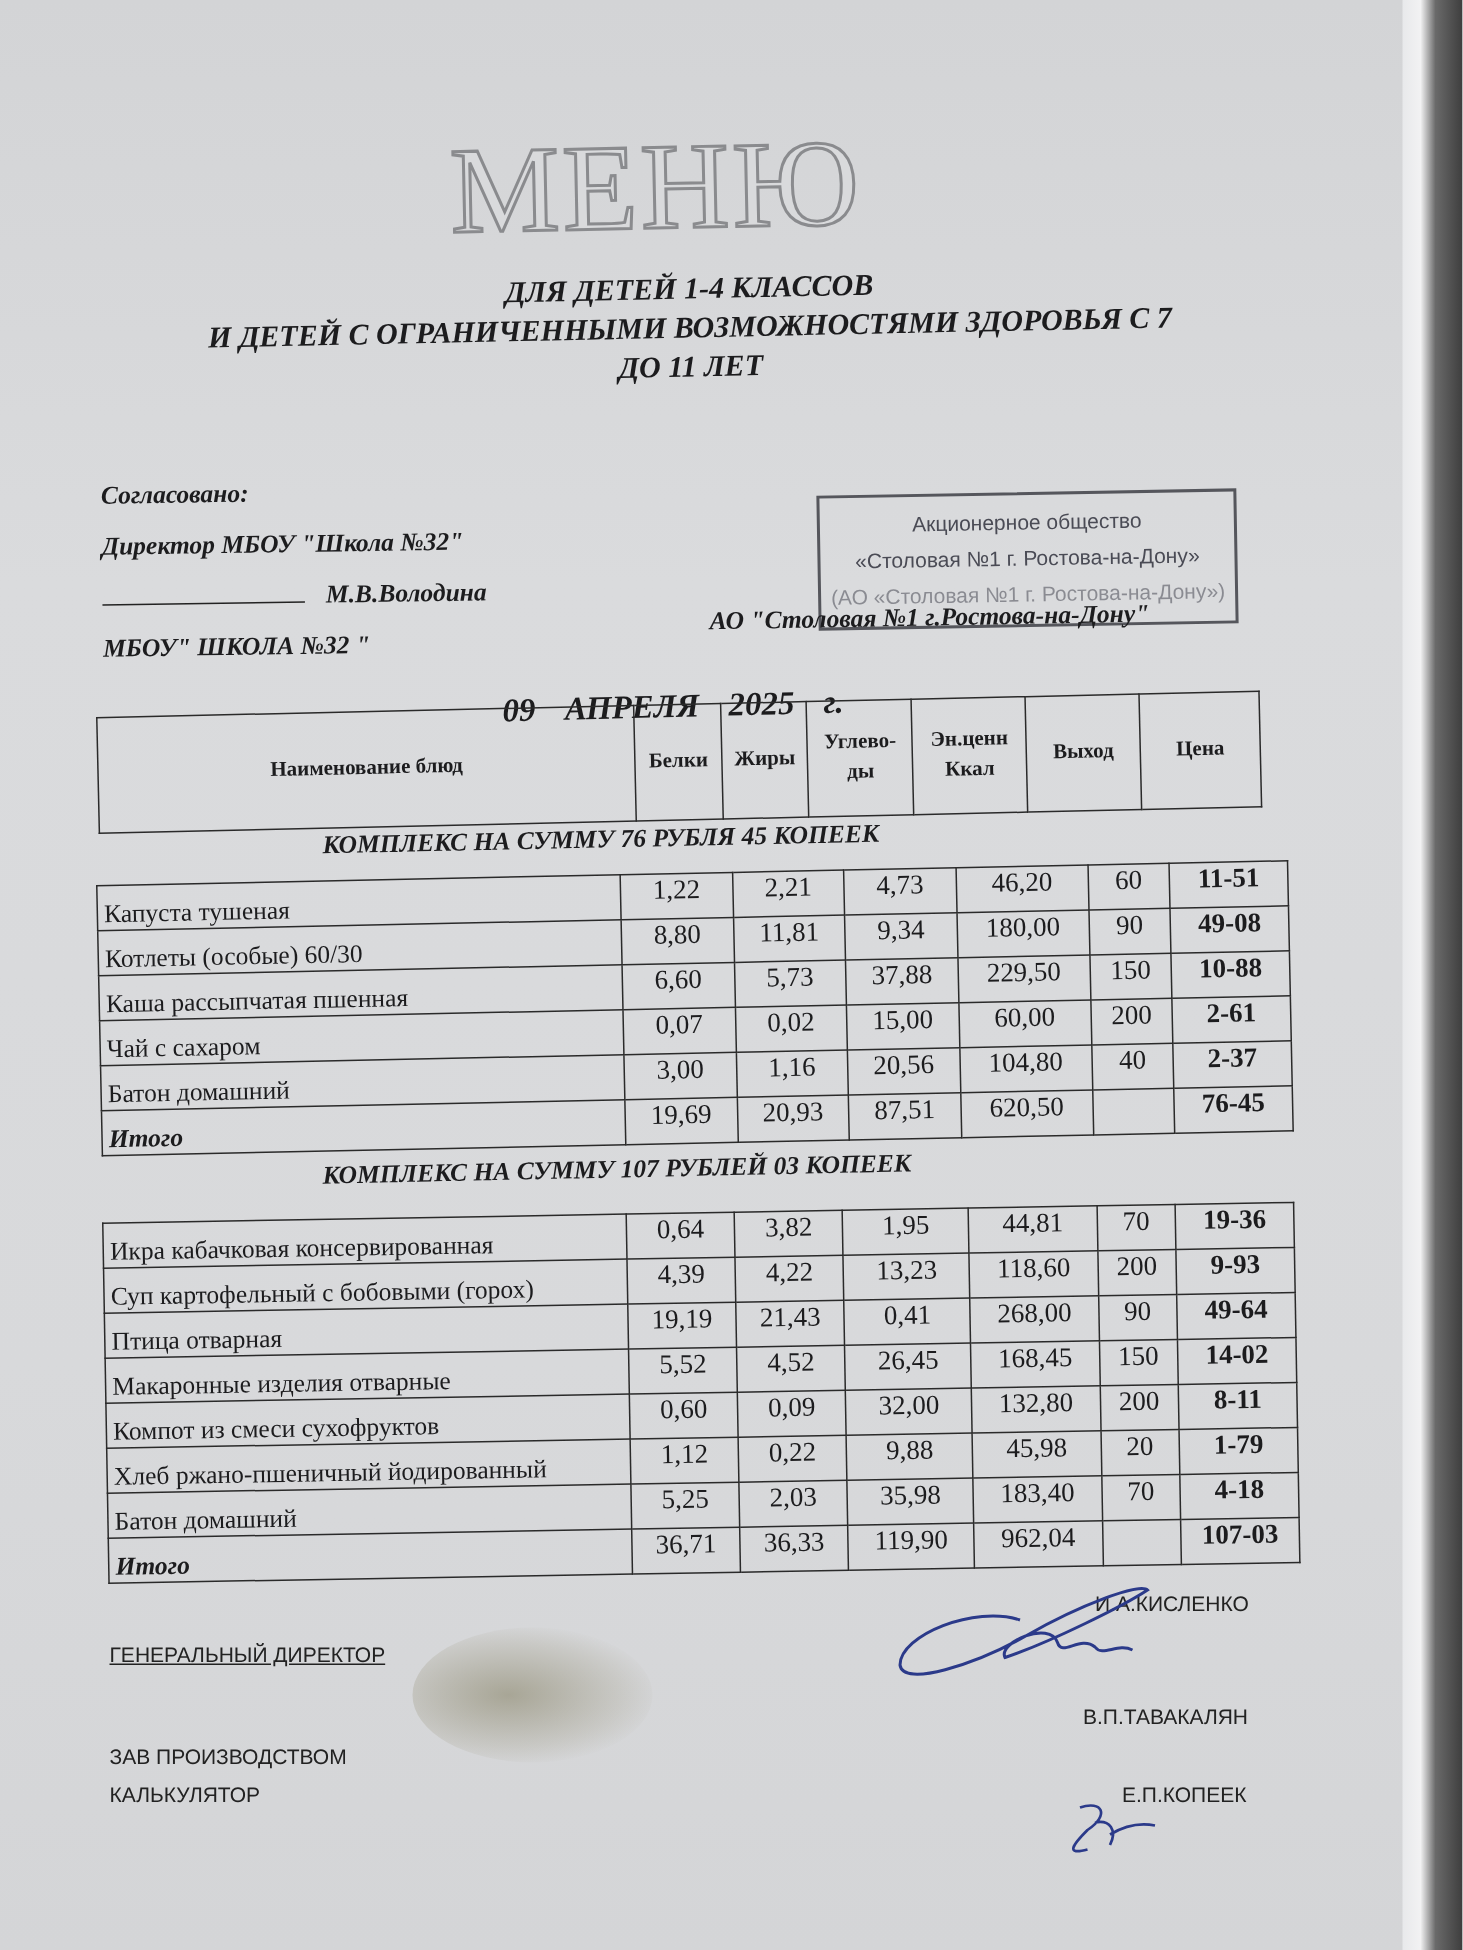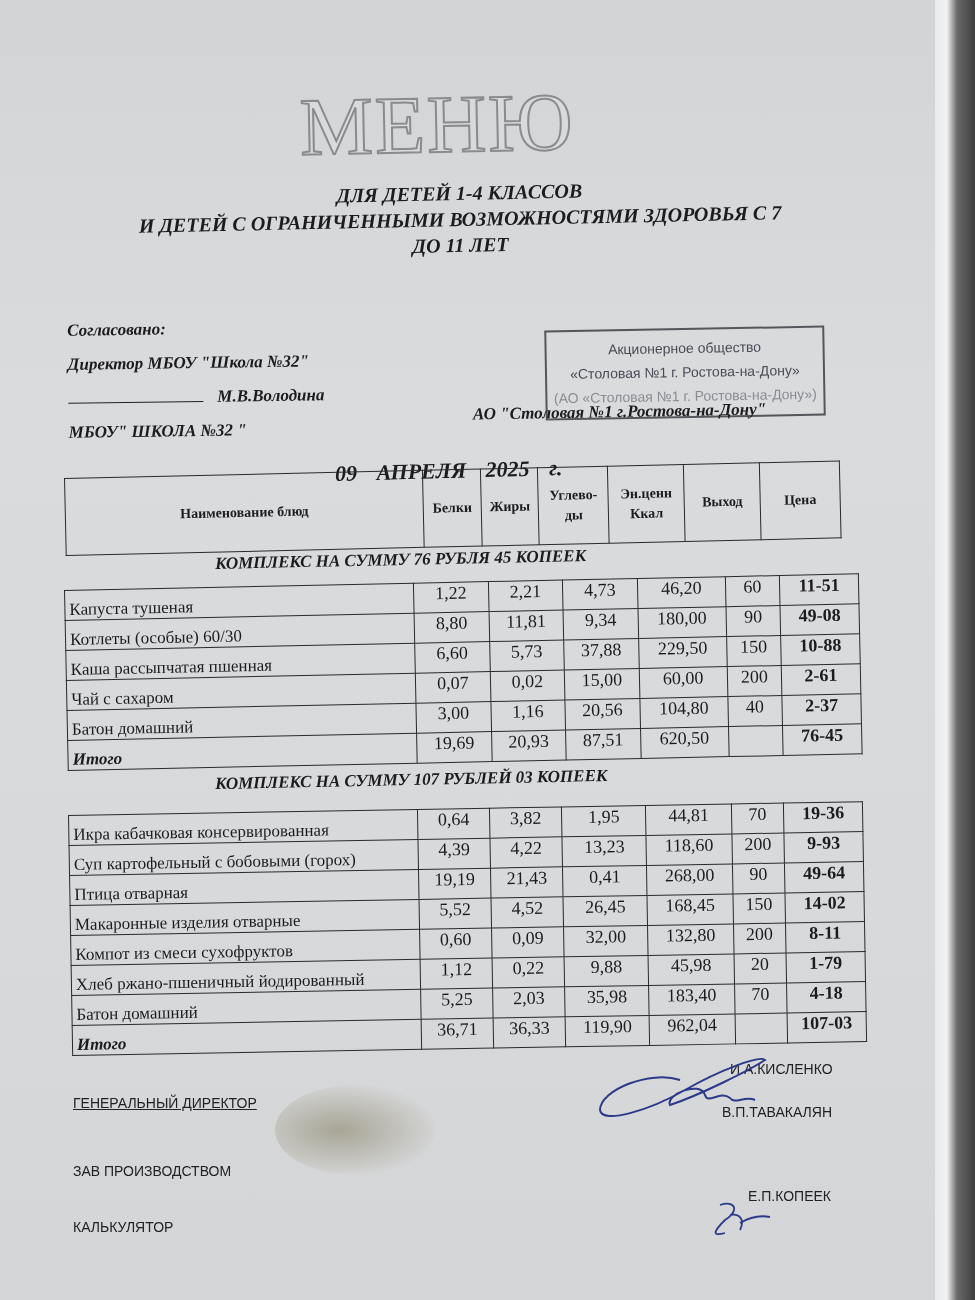--- a/index.html
+++ b/index.html
@@ -236,24 +236,24 @@
         <td class="num"></td>
         <td class="price">107-03</td>
   </tr>
 </tbody>
   </table>
 
 <div class="stain"></div>
 
 <div class="sign" style="left:73px; top:1095px;text-decoration:underline;">ГЕНЕРАЛЬНЫЙ  ДИРЕКТОР</div>
 <div class="sign" style="left:73px; top:1163px;">ЗАВ ПРОИЗВОДСТВОМ</div>
-<div class="sign" style="left:73px; top:1219px;text-align:center;">КАЛЬКУЛЯТОР</div>
+<div class="sign" style="left:73px; top:1188px;text-align:center;">КАЛЬКУЛЯТОР</div>
 
 <div class="sign" style="left:730px; top:1021px;margin-top:40px;">И.А.КИСЛЕНКО</div>
-<div class="sign" style="left:722px; top:1104px;">В.П.ТАВАКАЛЯН</div>
+<div class="sign" style="left:722px; top:1136px;">В.П.ТАВАКАЛЯН</div>
 <div class="sign" style="left:748px; top:1188px;">Е.П.КОПЕЕК</div>
 
 <svg class="sig" style="left:590px; top:1050px;" width="200" height="80">
   <path d="M90 30 C 60 20, 10 40, 10 60 C 12 75, 60 60, 95 40 C 130 20, 170 5, 175 10 C 160 20, 110 45, 80 55 C 75 45, 110 30, 115 45 C 118 55, 130 40, 140 48 C 145 55, 155 45, 165 50" fill="none" stroke="#2b3a8a" stroke-width="2"></path>
 </svg>
 <svg class="sig" style="left:705px; top:1195px;" width="80" height="45">
   <path d="M15 10 C 30 5, 35 15, 20 25 C 10 35, 5 42, 20 38 M25 20 C 35 18, 40 25, 35 35 M35 28 C 45 22, 55 20, 65 22" fill="none" stroke="#2b3a8a" stroke-width="1.8"></path>
 </svg>
 
 </body></html>

